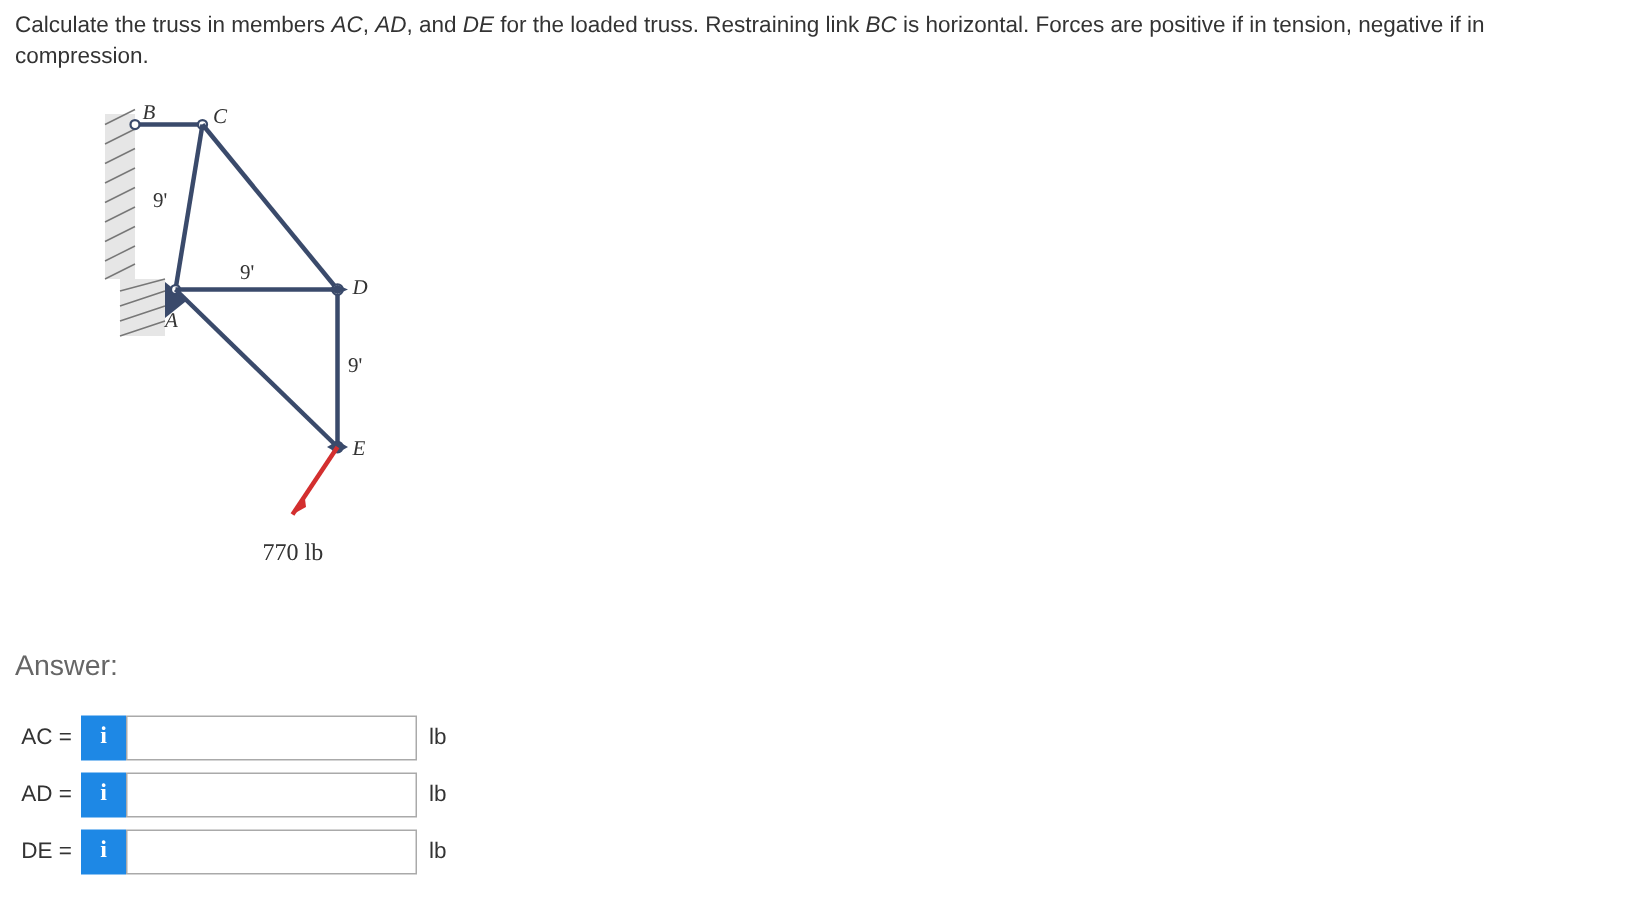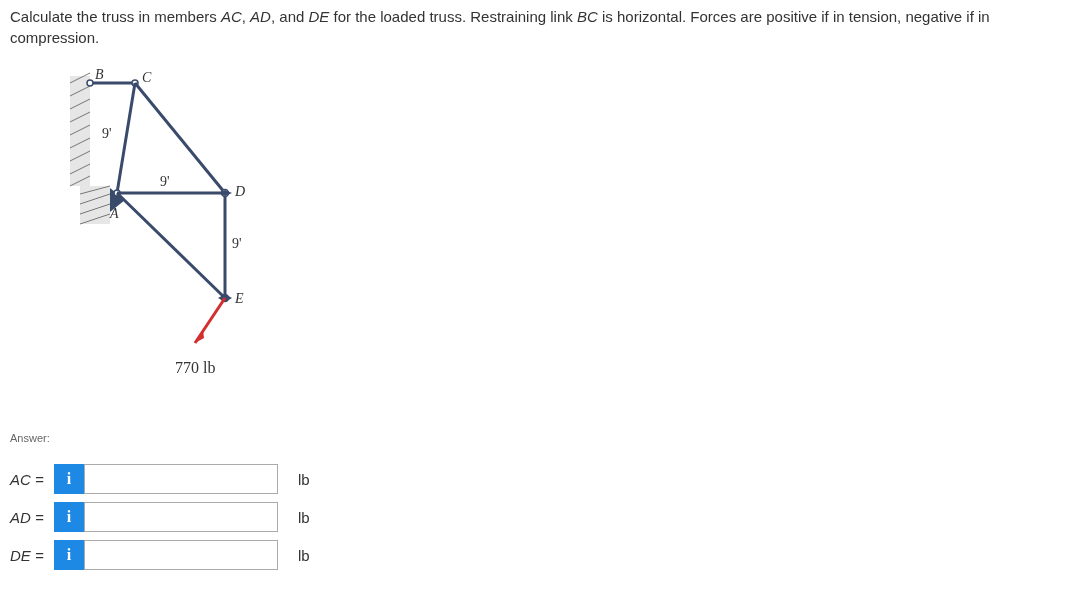--- a/index.html
+++ b/index.html
@@ -16,33 +16,32 @@
   }
   em.var { }
   .figure-area {
     margin: 10px 0 10px 40px;
   }
   .answer-section {
     margin-top: 28px;
   }
   .answer-heading {
     color: #666;
-    font-size: 11px;
+    font-size: 19px;
     margin-bottom: 18px;
   }
   .answer-row {
     display: flex;
     align-items: center;
     gap: 6px;
     margin-bottom: 8px;
   }
   .answer-label {
     width: 38px;
-    text-align: left;
-    font-style: italic;
+    text-align: right;
     color: #333;
   }
   .input-wrap {
     display: flex;
     align-items: stretch;
     height: 30px;
   }
   .info-icon {
     background: #1e88e5;
     color: #fff;
@@ -56,21 +55,21 @@
     cursor: pointer;
   }
   .answer-input {
     width: 180px;
     border: 1px solid #aaa;
     padding: 0 6px;
     font-size: 14px;
     outline: none;
   }
   .unit {
-    margin-left: 14px;
+    margin-left: 2px;
   }
   svg text { font-family: 'Times New Roman', serif; }
 </style>
 </head>
 <body>
 
 <div class="problem-text">
   <span>Calculate the truss in members </span><em class="var">AC</em><span>, </span><em class="var">AD</em><span>, and </span><em class="var">DE</em><span> for the loaded truss. Restraining link </span><em class="var">BC</em><span> is horizontal. Forces are positive if in tension, negative if in compression.</span>
 </div>
 

